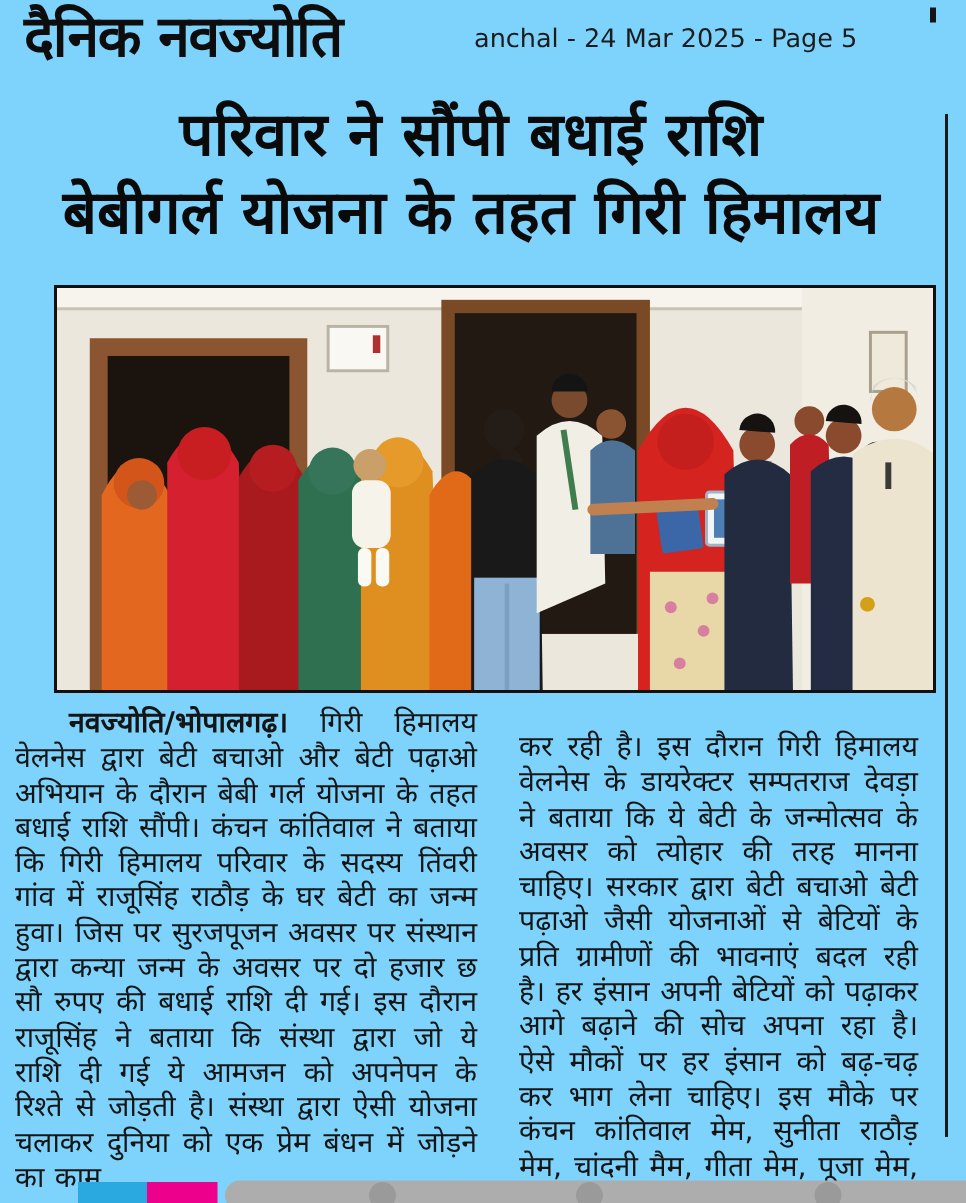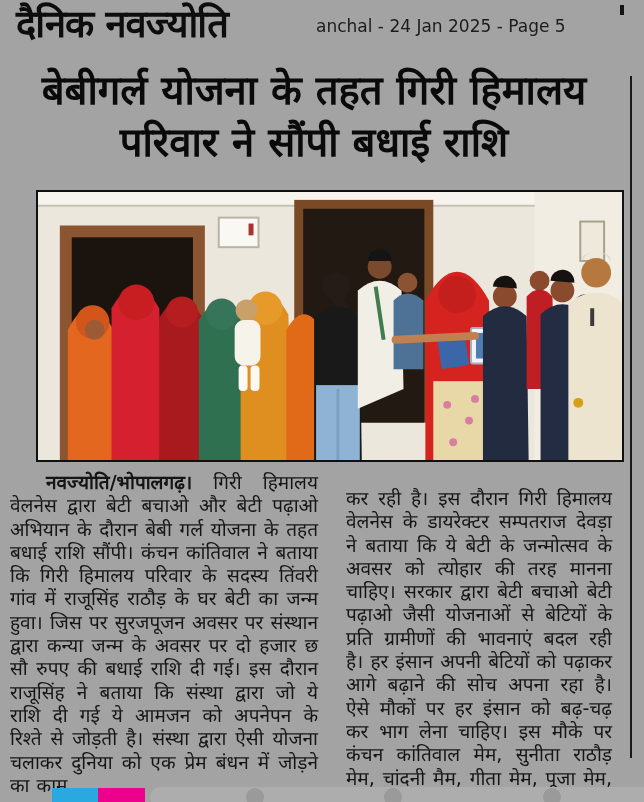--- a/index.html
+++ b/index.html
@@ -1,17 +1,17 @@
 <!DOCTYPE html>
 <html><head>
 <meta charset="utf-8">
 <style>
   html,body{margin:0;padding:0;background:#ffffff;}
   .page{
-    position:relative;width:644px;height:802px;background:#a3a3a3;
+    position:relative;width:644px;height:802px;background:#7dd3fc;
     font-family:"DejaVu Sans",sans-serif;overflow:hidden;color:#111;
   }
   
   .masthead-title{
     position:absolute;left:16px;top:-2px;font-size:38px;font-weight:800;
     color:#0d0d0d;letter-spacing:-1px;line-height:52px;white-space:nowrap;
   }
   .edition-info{
     position:absolute;left:316px;top:16px;font-size:17px;color:#1c1c1c;white-space:nowrap;
   }
@@ -50,26 +50,26 @@
   }
   .scrubber-dot{position:absolute;top:1px;width:18px;height:18px;border-radius:50%;background:#9a9a9a;}
   .dot-1{left:96px;} .dot-2{left:234px;} .dot-3{left:393px;}
 </style>
 </head>
 <body>
 
 <div class="page">
 
   <div class="masthead-title">दैनिक नवज्योति</div>
-  <div class="edition-info">anchal - 24 Jan 2025 - Page 5</div>
+  <div class="edition-info">anchal - 24 Mar 2025 - Page 5</div>
   <div class="corner-tick"></div>
 
   <h2 class="headline" style="margin:0;">
+    <span>परिवार ने सौंपी बधाई राशि</span>
     <span>बेबीगर्ल योजना के तहत गिरी हिमालय</span>
-    <span>परिवार ने सौंपी बधाई राशि</span>
   </h2>
 
   <div class="v-rule"></div>
 
   <figure class="photo-frame">
     <svg viewBox="0 0 588 272" preserveAspectRatio="none">
 
       <rect x="0" y="0" width="588" height="272" fill="#ece7dc"></rect>
       <rect x="0" y="0" width="588" height="14" fill="#f7f4ee"></rect>
       <line x1="0" y1="14" x2="588" y2="14" stroke="#c9c2b4" stroke-width="2"></line>

